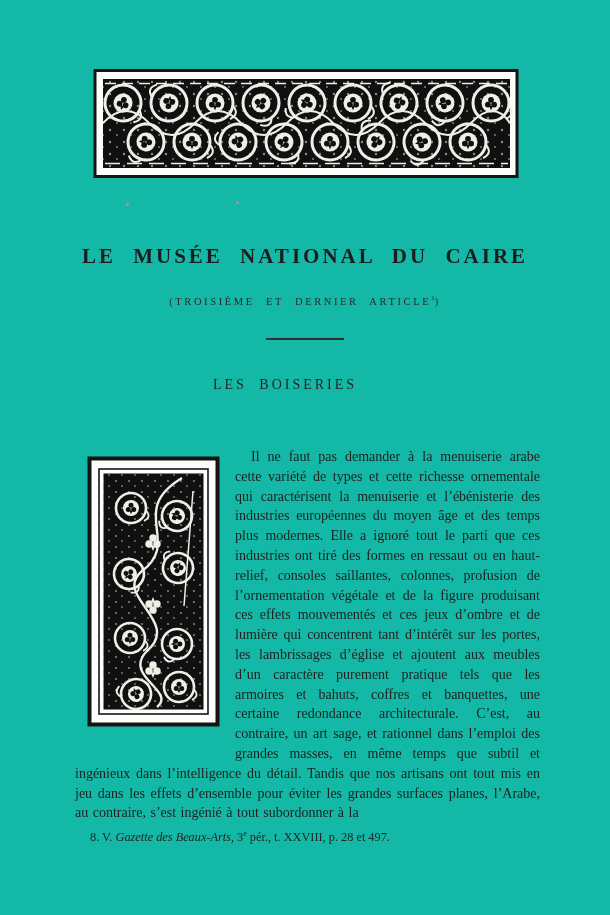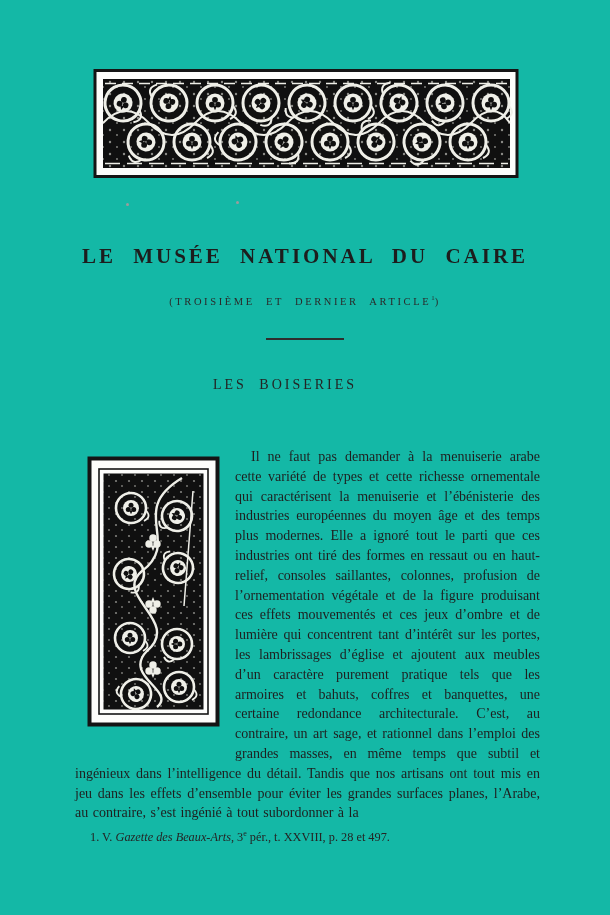--- a/index.html
+++ b/index.html
@@ -148,15 +148,15 @@
         <use href="#whorlB" transform="translate(49 238) rotate(160)"></use>
         <use href="#whorlB" transform="translate(92 231)"></use>
         <use href="#wspade" transform="translate(66 86) scale(1.2)"></use>
         <use href="#wspade" transform="translate(66 150) rotate(180) scale(1.2)"></use>
         <use href="#wspade" transform="translate(66 213) scale(1.2)"></use>
       </svg>
     </figure>
     <p class="para">Il ne faut pas demander à la menuiserie arabe cette variété de types et cette richesse ornementale qui caractérisent la menuiserie et l’ébénisterie des industries européennes du moyen âge et des temps plus modernes. Elle a ignoré tout le parti que ces industries ont tiré des formes en ressaut ou en haut-relief, consoles saillantes, colonnes, profusion de l’ornementation végétale et de la figure produisant ces effets mouvementés et ces jeux d’ombre et de lumière qui concentrent tant d’intérêt sur les portes, les lambrissages d’église et ajoutent aux meubles d’un caractère purement pratique tels que les armoires et bahuts, coffres et banquettes, une certaine redondance architecturale. C’est, au contraire, un art sage, et rationnel dans l’emploi des grandes masses, en même temps que subtil et ingénieux dans l’intelligence du détail. Tandis que nos artisans ont tout mis en jeu dans les effets d’ensemble pour éviter les grandes surfaces planes, l’Arabe, au contraire, s’est ingénié à tout subordonner à la</p>
   </div>
 
-  <div class="footnote"><span>1. V. </span><span class="journal">Gazette des Beaux-Arts</span><span>, 3</span><sup>e</sup><span> pér., t. XXVIII, p. 28 et 497.</span></div>
+  <div class="footnote"><span>8. V. </span><span class="journal">Gazette des Beaux-Arts</span><span>, 3</span><sup>e</sup><span> pér., t. XXVIII, p. 28 et 497.</span></div>
 
 </div>
 
 </body></html>

